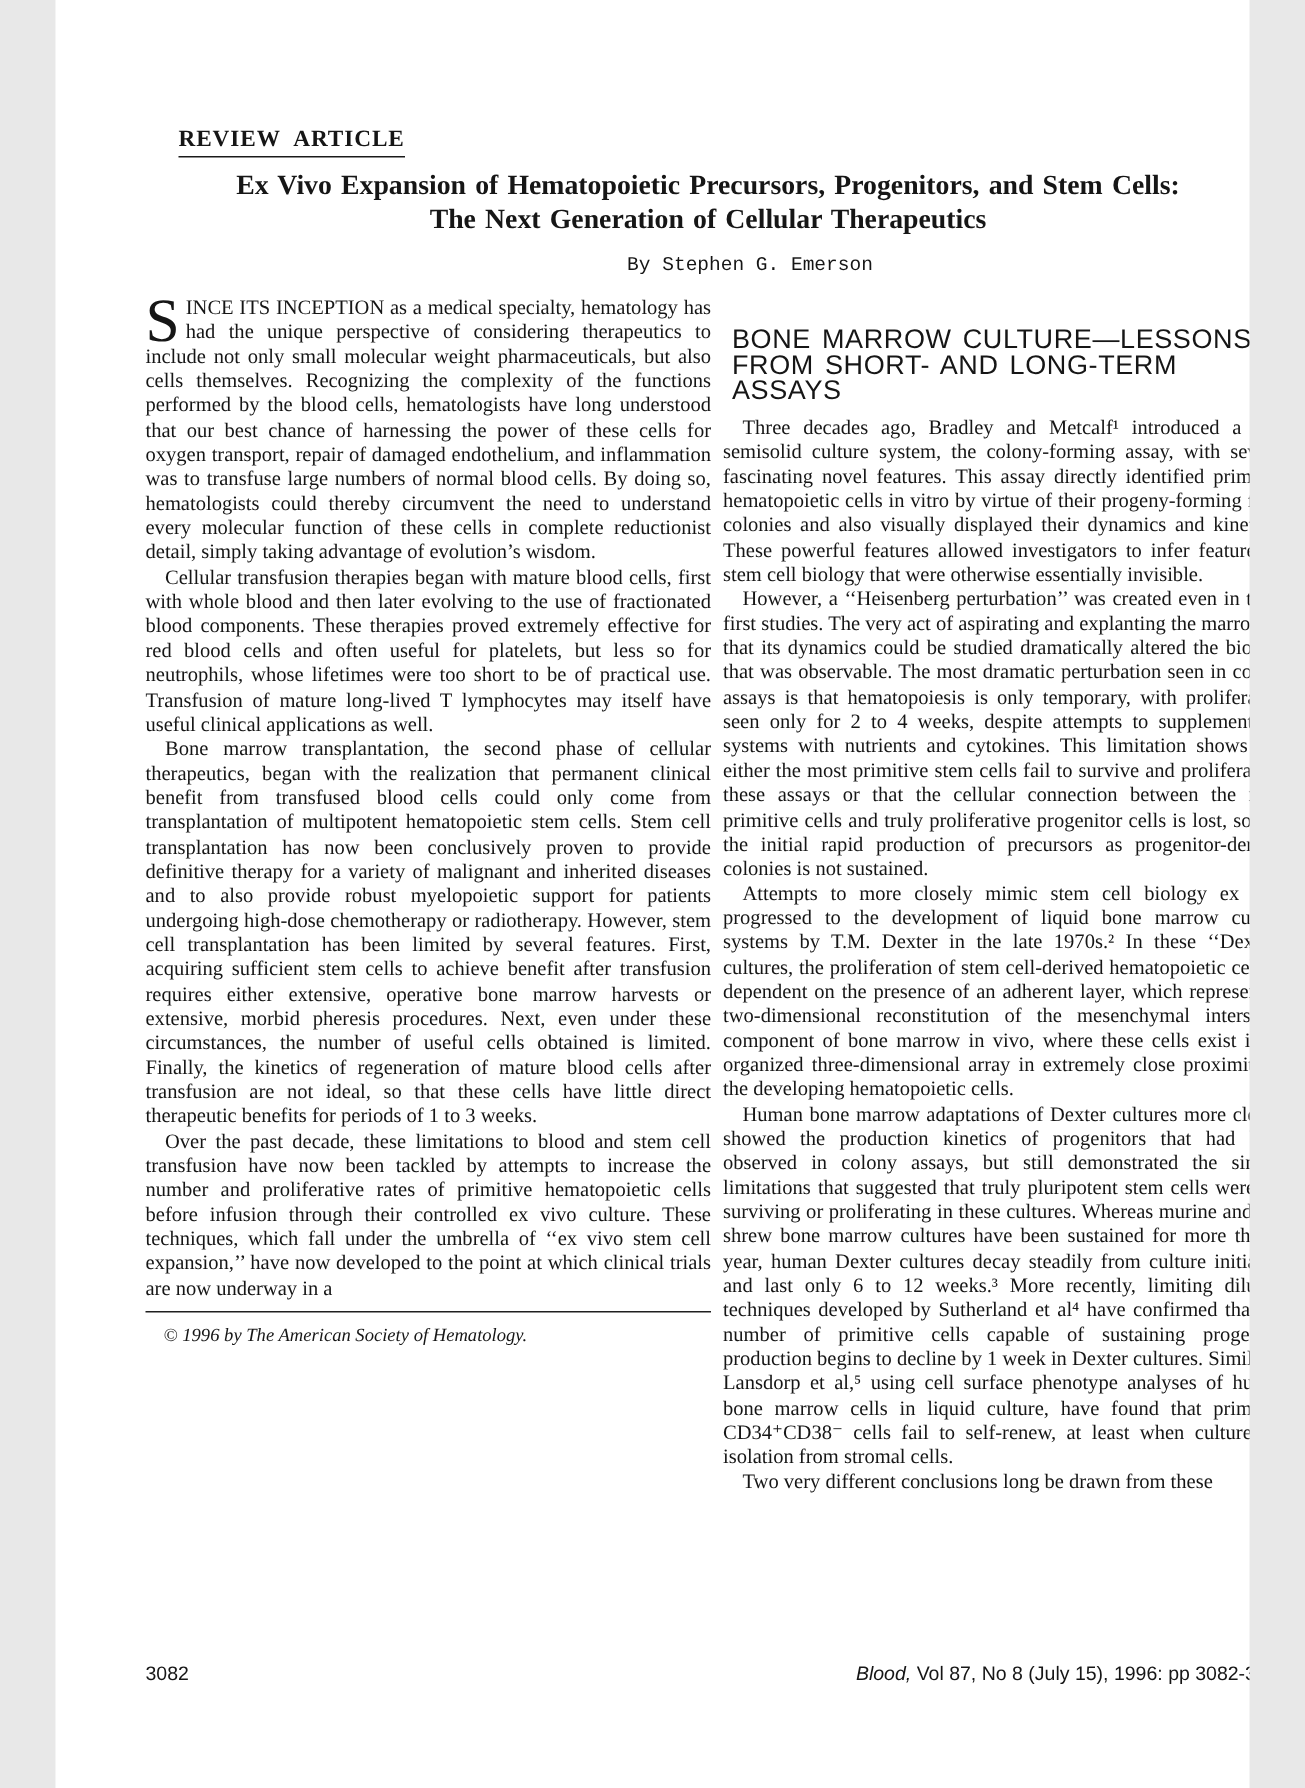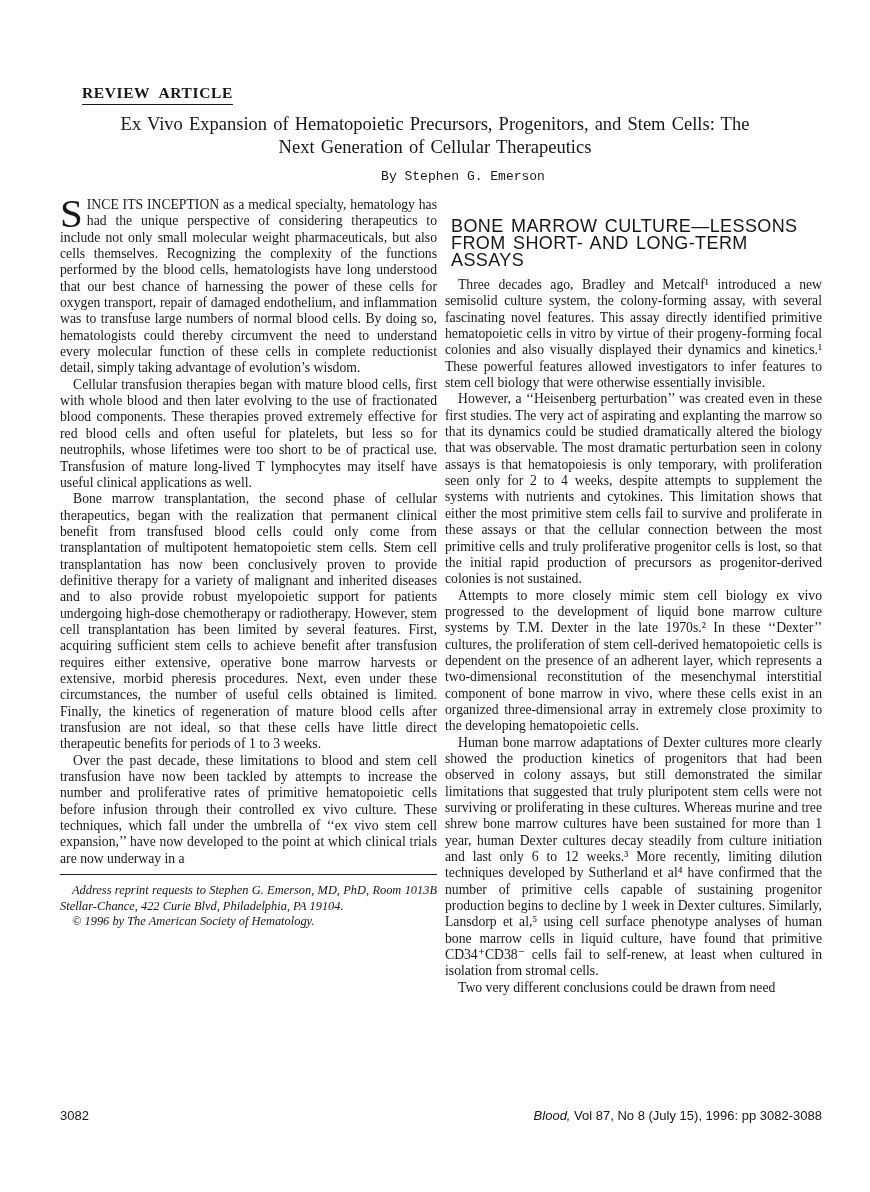--- a/index.html
+++ b/index.html
@@ -1,18 +1,18 @@
 <!DOCTYPE html>
 <html><head>
 <meta charset="utf-8">
 <style>
   html,body { margin:0; padding:0; background:#e8e8e8; }
   .page {
     position: relative;
-    width: 870px;
+    width: 796px;
     height: 1192px;
     margin: 0 auto;
     background: #ffffff;
     color: #161616;
     overflow: hidden;
   }
   .kicker {
     position: absolute;
     left: 82px;
     top: 84px;
@@ -24,21 +24,21 @@
     padding-bottom: 2px;
     border-bottom: 1.6px solid #1a1a1a;
   }
   .title {
     position: absolute;
     left: 105px;
     width: 660px;
     top: 113px;
     text-align: center;
     font-family: "Liberation Serif", "DejaVu Serif", serif;
-    font-weight: normal;
+    font-weight: bold;
     font-size: 18.5px;
     line-height: 23px;
     word-spacing: 1.5px;
   }
   .byline {
     position: absolute;
     left: 0; width: 870px;
     top: 169px;
     text-align: center;
     font-family: Liberation Mono, monospace;
@@ -121,34 +121,33 @@
 
     <div class="col">
       <p class="noindent"><span class="dropcap">S</span><span>INCE ITS INCEPTION as a medical specialty, hematology has had the unique perspective of considering therapeutics to include not only small molecular weight pharmaceuticals, but also cells themselves. Recognizing the complexity of the functions performed by the blood cells, hematologists have long understood that our best chance of harnessing the power of these cells for oxygen transport, repair of damaged endothelium, and inflammation was to transfuse large numbers of normal blood cells. By doing so, hematologists could thereby circumvent the need to understand every molecular function of these cells in complete reductionist detail, simply taking advantage of evolution’s wisdom.</span></p>
       <p>Cellular transfusion therapies began with mature blood cells, first with whole blood and then later evolving to the use of fractionated blood components. These therapies proved extremely effective for red blood cells and often useful for platelets, but less so for neutrophils, whose lifetimes were too short to be of practical use. Transfusion of mature long-lived T lymphocytes may itself have useful clinical applications as well.</p>
       <p>Bone marrow transplantation, the second phase of cellular therapeutics, began with the realization that permanent clinical benefit from transfused blood cells could only come from transplantation of multipotent hematopoietic stem cells. Stem cell transplantation has now been conclusively proven to provide definitive therapy for a variety of malignant and inherited diseases and to also provide robust myelopoietic support for patients undergoing high-dose chemotherapy or radiotherapy. However, stem cell transplantation has been limited by several features. First, acquiring sufficient stem cells to achieve benefit after transfusion requires either extensive, operative bone marrow harvests or extensive, morbid pheresis procedures. Next, even under these circumstances, the number of useful cells obtained is limited. Finally, the kinetics of regeneration of mature blood cells after transfusion are not ideal, so that these cells have little direct therapeutic benefits for periods of 1 to 3 weeks.</p>
       <p>Over the past decade, these limitations to blood and stem cell transfusion have now been tackled by attempts to increase the number and proliferative rates of primitive hematopoietic cells before infusion through their controlled ex vivo culture. These techniques, which fall under the umbrella of ‘‘ex vivo stem cell expansion,’’ have now developed to the point at which clinical trials are now underway in a</p>
 
       <hr class="footnote-divider">
 
       <div class="footnote">
-        <p>Address reprint requests to Stephen G. Emerson, MD, PhD, Room 1013B Stellar-Chance, 422 Curie Blvd, Philadelphia, PA 19104.</p>
         <p>© 1996 by The American Society of Hematology.</p>
       </div>
     </div>
 
     <div class="col">
 
       <div class="section-heading">BONE MARROW CULTURE—LESSONS FROM SHORT- AND LONG-TERM ASSAYS</div>
 
       <p>Three decades ago, Bradley and Metcalf¹ introduced a new semisolid culture system, the colony-forming assay, with several fascinating novel features. This assay directly identified primitive hematopoietic cells in vitro by virtue of their progeny-forming focal colonies and also visually displayed their dynamics and kinetics.¹ These powerful features allowed investigators to infer features to stem cell biology that were otherwise essentially invisible.</p>
       <p>However, a ‘‘Heisenberg perturbation’’ was created even in these first studies. The very act of aspirating and explanting the marrow so that its dynamics could be studied dramatically altered the biology that was observable. The most dramatic perturbation seen in colony assays is that hematopoiesis is only temporary, with proliferation seen only for 2 to 4 weeks, despite attempts to supplement the systems with nutrients and cytokines. This limitation shows that either the most primitive stem cells fail to survive and proliferate in these assays or that the cellular connection between the most primitive cells and truly proliferative progenitor cells is lost, so that the initial rapid production of precursors as progenitor-derived colonies is not sustained.</p>
       <p>Attempts to more closely mimic stem cell biology ex vivo progressed to the development of liquid bone marrow culture systems by T.M. Dexter in the late 1970s.² In these ‘‘Dexter’’ cultures, the proliferation of stem cell-derived hematopoietic cells is dependent on the presence of an adherent layer, which represents a two-dimensional reconstitution of the mesenchymal interstitial component of bone marrow in vivo, where these cells exist in an organized three-dimensional array in extremely close proximity to the developing hematopoietic cells.</p>
       <p>Human bone marrow adaptations of Dexter cultures more clearly showed the production kinetics of progenitors that had been observed in colony assays, but still demonstrated the similar limitations that suggested that truly pluripotent stem cells were not surviving or proliferating in these cultures. Whereas murine and tree shrew bone marrow cultures have been sustained for more than 1 year, human Dexter cultures decay steadily from culture initiation and last only 6 to 12 weeks.³ More recently, limiting dilution techniques developed by Sutherland et al⁴ have confirmed that the number of primitive cells capable of sustaining progenitor production begins to decline by 1 week in Dexter cultures. Similarly, Lansdorp et al,⁵ using cell surface phenotype analyses of human bone marrow cells in liquid culture, have found that primitive CD34⁺CD38⁻ cells fail to self-renew, at least when cultured in isolation from stromal cells.</p>
-      <p>Two very different conclusions could be drawn from need</p>
+      <p>Two very different conclusions long be drawn from these</p>
     </div>
 
   </div>
 
   <div class="footer">
     <span>3082</span>
     <span><span class="journal">Blood,</span><span> Vol 87, No 8 (July 15), 1996: pp 3082-3088</span></span>
   </div>
 
 </div>

